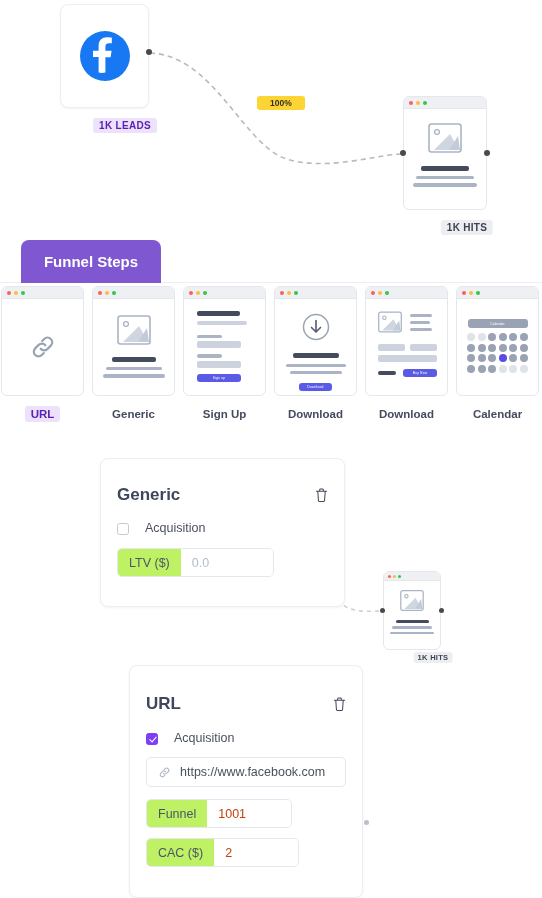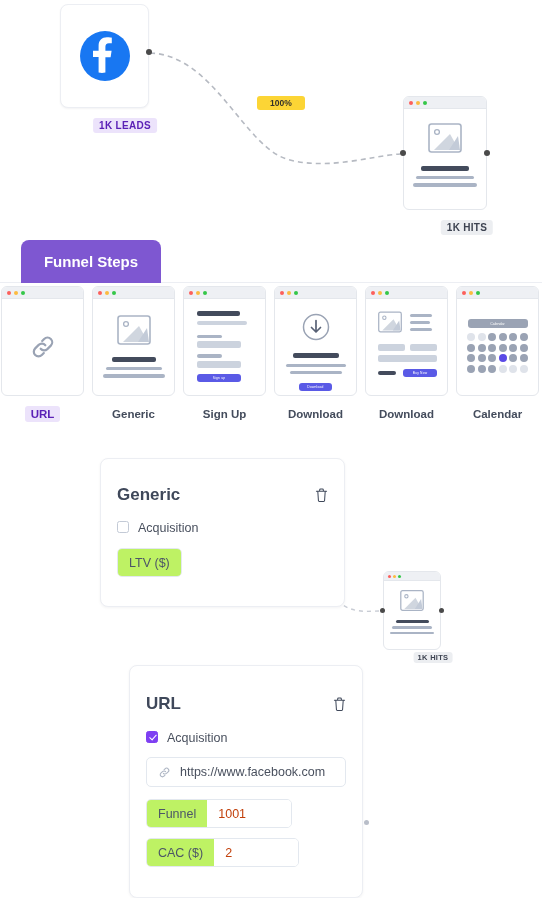--- a/index.html
+++ b/index.html
@@ -211,22 +211,22 @@
     font-weight: bold;
     color: #3f485a;
   }
   .trash {
     cursor: pointer;
     line-height: 0;
   }
 
   .check-row {
     display: flex;
-    align-items: flex-start;
-    gap: 9px;
+    align-items: flex-end;
+    gap: 16px;
     padding: 0 16px;
     font-size: 12.5px;
     color: #49505e;
   }
   .cbox {
     width: 12px; height: 12px;
     border: 1px solid #c3cad6;
     border-radius: 2.5px;
     background: #fff;
     box-sizing: border-box;
@@ -513,20 +513,21 @@
           <path d="M1.5 3.5h11 M5 3.5V2a1 1 0 0 1 1-1h2a1 1 0 0 1 1 1v1.5 M3 3.5l.7 10a1 1 0 0 0 1 1h4.6a1 1 0 0 0 1-1l.7-10" fill="none" stroke="#3f485a" stroke-width="1.1" stroke-linecap="round" stroke-linejoin="round"></path>
         </svg>
       </span>
     </div>
     <div class="check-row" style="margin-top:16px;">
       <span class="cbox"></span>
       <span>Acquisition</span>
     </div>
     <div class="ig" style="margin-top:13px;">
       <span class="ig-label">LTV ($)</span>
+      <span class="ig-val ph" style="min-width:70px;">0.0</span>
     </div>
   </div>
 
   <div id="hits-node-sm" class="mock">
     <div class="mock-bar" style="height:9px;gap:2px;padding-left:4px;">
       <i class="dot-r" style="width:3px;height:3px;"></i>
       <i class="dot-y" style="width:3px;height:3px;"></i>
       <i class="dot-g" style="width:3px;height:3px;"></i>
     </div>
     <div class="mock-body" style="top:9px;padding-top:9px;">

